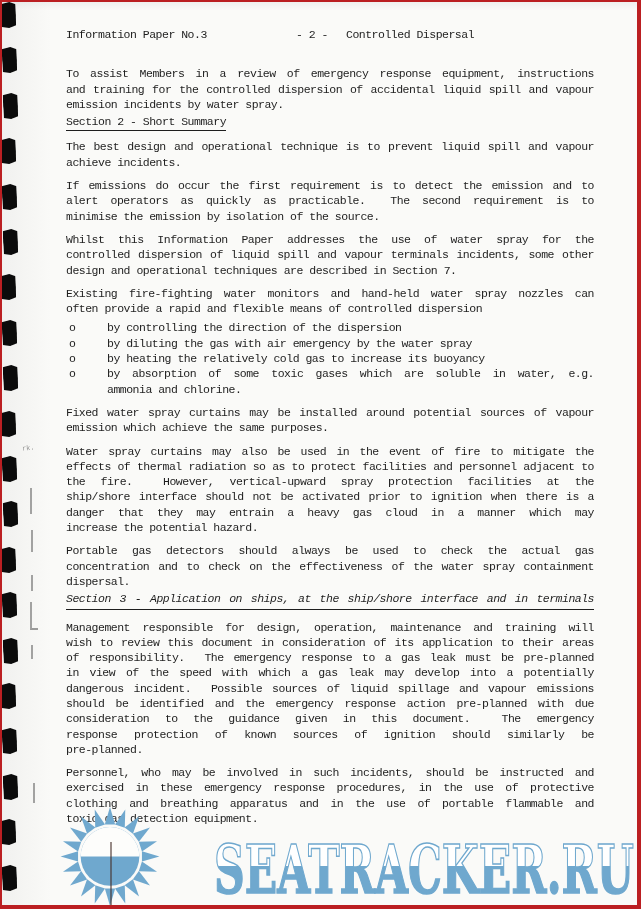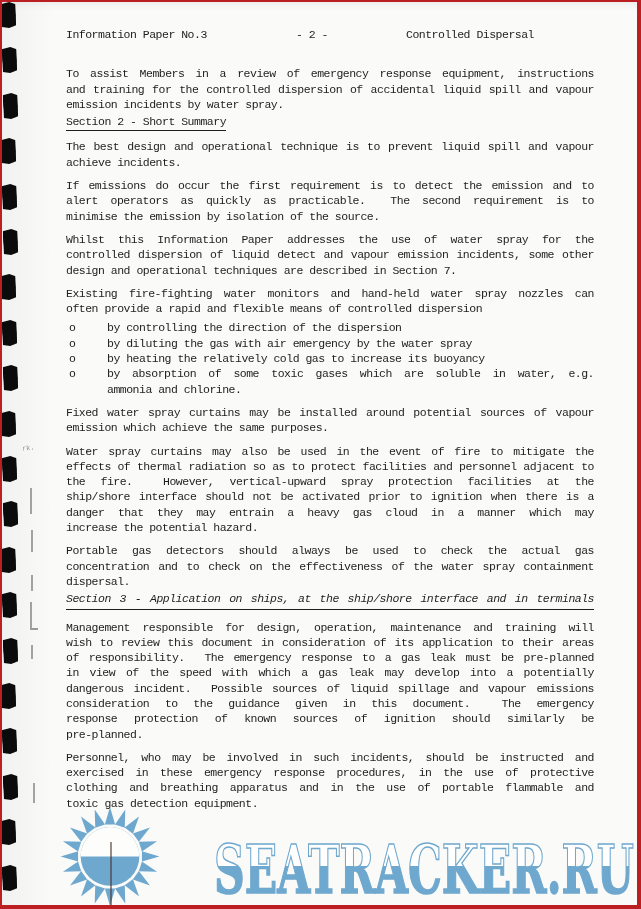--- a/index.html
+++ b/index.html
@@ -22,21 +22,21 @@
   .binding{position:absolute;left:0;top:0;bottom:0;width:22px;z-index:25;}
   .tab{position:absolute;width:15px;height:26px;background:#0b0b0b;border-radius:2px;
     clip-path:polygon(0% 8%, 58% 0%, 100% 10%, 98% 90%, 52% 100%, 3% 95%);
     transform:rotate(-2deg);}
   
   .page-content{position:absolute;left:66px;top:27px;width:528px;z-index:10;
     font-size:11.5px;letter-spacing:-0.5px;line-height:15.3px;}
   .doc-header{display:flex;align-items:baseline;margin-bottom:24px;}
   .doc-header .h-left{flex:1;text-align:left;}
   .doc-header .h-center{flex:0 0 auto;transform:translateX(-18px);}
-  .doc-header .h-right{flex:1;text-align:center;}
+  .doc-header .h-right{flex:1;text-align:left;}
   .sec-heading{margin:-6px 0 10px;}
   .sec-heading .u{border-bottom:1px solid currentColor;padding-bottom:2px;}
   .sec-heading.wide .u{display:block;text-align:justify;text-align-last:justify;font-style:italic;}
   .para{margin:0 0 8px;}
   .line{text-align:justify;text-align-last:justify;white-space:normal;}
   .line.last{text-align-last:left;}
   .bullets{margin:-4px 0 8px;}
   .bullet-row{display:flex;}
   .bullet-marker{flex:0 0 41px;box-sizing:border-box;padding-left:3px;}
   .bullet-text{flex:1;}
@@ -95,21 +95,21 @@
           <div class="line">The best design and operational technique is to prevent liquid spill and vapour</div>
           <div class="line last">achieve incidents.</div>
         </div>
         <div class="para">
           <div class="line">If emissions do occur the first requirement is to detect the emission and to</div>
           <div class="line">alert operators as quickly as practicable.&nbsp; The second requirement is to</div>
           <div class="line last">minimise the emission by isolation of the source.</div>
         </div>
         <div class="para">
           <div class="line">Whilst this Information Paper addresses the use of water spray for the</div>
-          <div class="line">controlled dispersion of liquid detect and vapour emission incidents, some other</div>
+          <div class="line">controlled dispersion of liquid spill and vapour terminals incidents, some other</div>
           <div class="line last">design and operational techniques are described in Section 7.</div>
         </div>
         <div class="para">
           <div class="line">Existing fire-fighting water monitors and hand-held water spray nozzles can</div>
           <div class="line last">often provide a rapid and flexible means of controlled dispersion</div>
         </div>
         <div class="bullets">
           <div class="bullet-row">
             <div class="bullet-marker">o</div>
             <div class="bullet-text">
@@ -155,20 +155,21 @@
         </div>
         <div class="sec-heading wide">
           <span class="u">Section 3 - Application on ships, at the ship/shore interface and in terminals</span>
         </div>
         <div class="para">
           <div class="line">Management responsible for design, operation, maintenance and training will</div>
           <div class="line">wish to review this document in consideration of its application to their areas</div>
           <div class="line">of responsibility.&nbsp; The emergency response to a gas leak must be pre-planned</div>
           <div class="line">in view of the speed with which a gas leak may develop into a potentially</div>
           <div class="line">dangerous incident.&nbsp; Possible sources of liquid spillage and vapour emissions</div>
+          <div class="line">should be identified and the emergency response action pre-planned with due</div>
           <div class="line">consideration to the guidance given in this document.&nbsp; The emergency</div>
           <div class="line">response protection of known sources of ignition should similarly be</div>
           <div class="line last">pre-planned.</div>
         </div>
         <div class="para">
           <div class="line">Personnel, who may be involved in such incidents, should be instructed and</div>
           <div class="line">exercised in these emergency response procedures, in the use of protective</div>
           <div class="line">clothing and breathing apparatus and in the use of portable flammable and</div>
           <div class="line last">toxic gas detection equipment.</div>
         </div>

